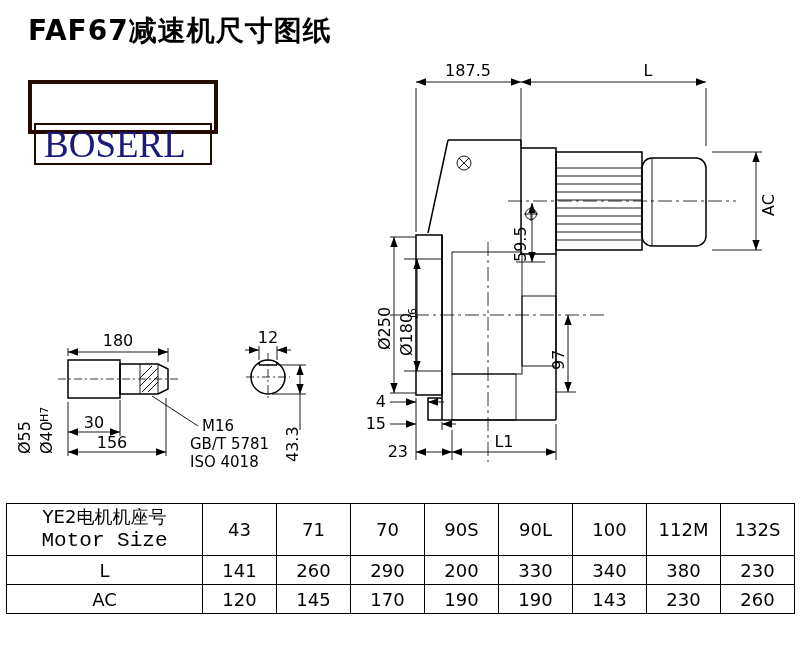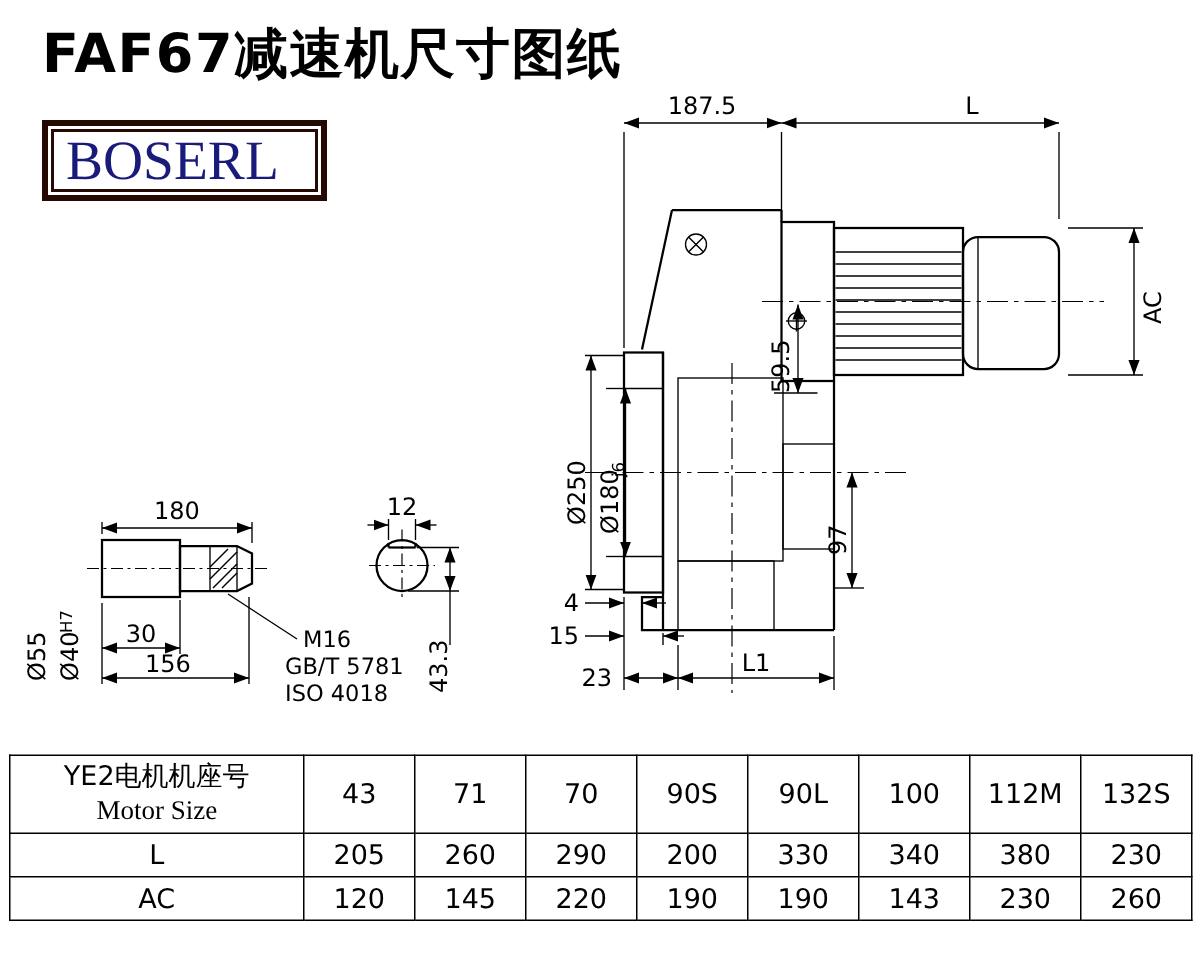--- a/index.html
+++ b/index.html
@@ -1,38 +1,38 @@
 <!DOCTYPE html>
 <html><head>
 <meta charset="utf-8">
 <style>
   html,body{margin:0;padding:0;background:#fff;}
   .page{position:relative;width:800px;height:646px;background:#fff;overflow:hidden;
         font-family:"DejaVu Sans",sans-serif;color:#000;}
-  .title{position:absolute;left:28px;top:12px;font-size:36px;font-weight:700;letter-spacing:1px;}
+  .title{position:absolute;left:28px;top:12px;font-size:28px;font-weight:700;letter-spacing:1px;}
   .logo{position:absolute;left:28px;top:80px;width:190px;height:54px;border:4px solid #250a03;
         box-sizing:border-box;padding:2px;background:#fff;}
   .logo-inner{width:100%;height:100%;border:2px solid #250a03;box-sizing:border-box;
-        display:flex;align-items:center;padding-left:8px;}
+        display:flex;align-items:center;padding-left:8px;margin-top:37px;}
   .logo-text{font-family:"Liberation Serif",serif;font-size:37px;color:#1a1a7a;line-height:1;}
   svg.drawing{position:absolute;left:0;top:0;}
   svg text{font-family:"DejaVu Sans",sans-serif;font-size:16px;fill:#000;stroke:none;}
   svg text.small{font-size:15px;}
   svg text.tol{font-size:11px;}
   .ol{stroke:#000;stroke-width:1.5;fill:none;}
   .tn{stroke:#000;stroke-width:0.9;fill:none;}
   .dm{stroke:#000;stroke-width:0.9;fill:none;}
   .cl{stroke:#000;stroke-width:0.8;fill:none;stroke-dasharray:14 4 3 4;}
   .cl2{stroke:#000;stroke-width:0.8;fill:none;stroke-dasharray:8 3 2 3;}
   .dtable{position:absolute;left:6px;top:503px;width:788px;border-collapse:collapse;table-layout:fixed;}
   .dtable td{border:1px solid #000;text-align:center;vertical-align:middle;font-size:18px;padding:0;}
   .dtable tr.hdr{height:52px;margin-left:32px;}
   .dtable tr.datarow{height:29px;}
   .hdr-cn{font-size:18px;line-height:1.25;}
-  .hdr-en{font-family:Liberation Serif, serif;font-size:18px;line-height:1.2;}
+  .hdr-en{font-family:Liberation Mono, monospace;font-size:21px;line-height:1.2;}
 </style>
 </head>
 <body>
 
 <div class="page">
 
   <div class="title">FAF67减速机尺寸图纸</div>
 
   <div class="logo">
     <div class="logo-inner">
@@ -237,34 +237,34 @@
       <td>71</td>
       <td>70</td>
       <td>90S</td>
       <td>90L</td>
       <td>100</td>
       <td>112M</td>
       <td>132S</td>
     </tr>
     <tr class="datarow">
       <td>L</td>
-      <td>205</td>
+      <td>141</td>
       <td>260</td>
       <td>290</td>
       <td>200</td>
       <td>330</td>
       <td>340</td>
       <td>380</td>
       <td>230</td>
     </tr>
     <tr class="datarow">
       <td>AC</td>
       <td>120</td>
       <td>145</td>
-      <td>220</td>
+      <td>170</td>
       <td>190</td>
       <td>190</td>
       <td>143</td>
       <td>230</td>
       <td>260</td>
     </tr>
   </tbody>
     </table>
 
 </div>

